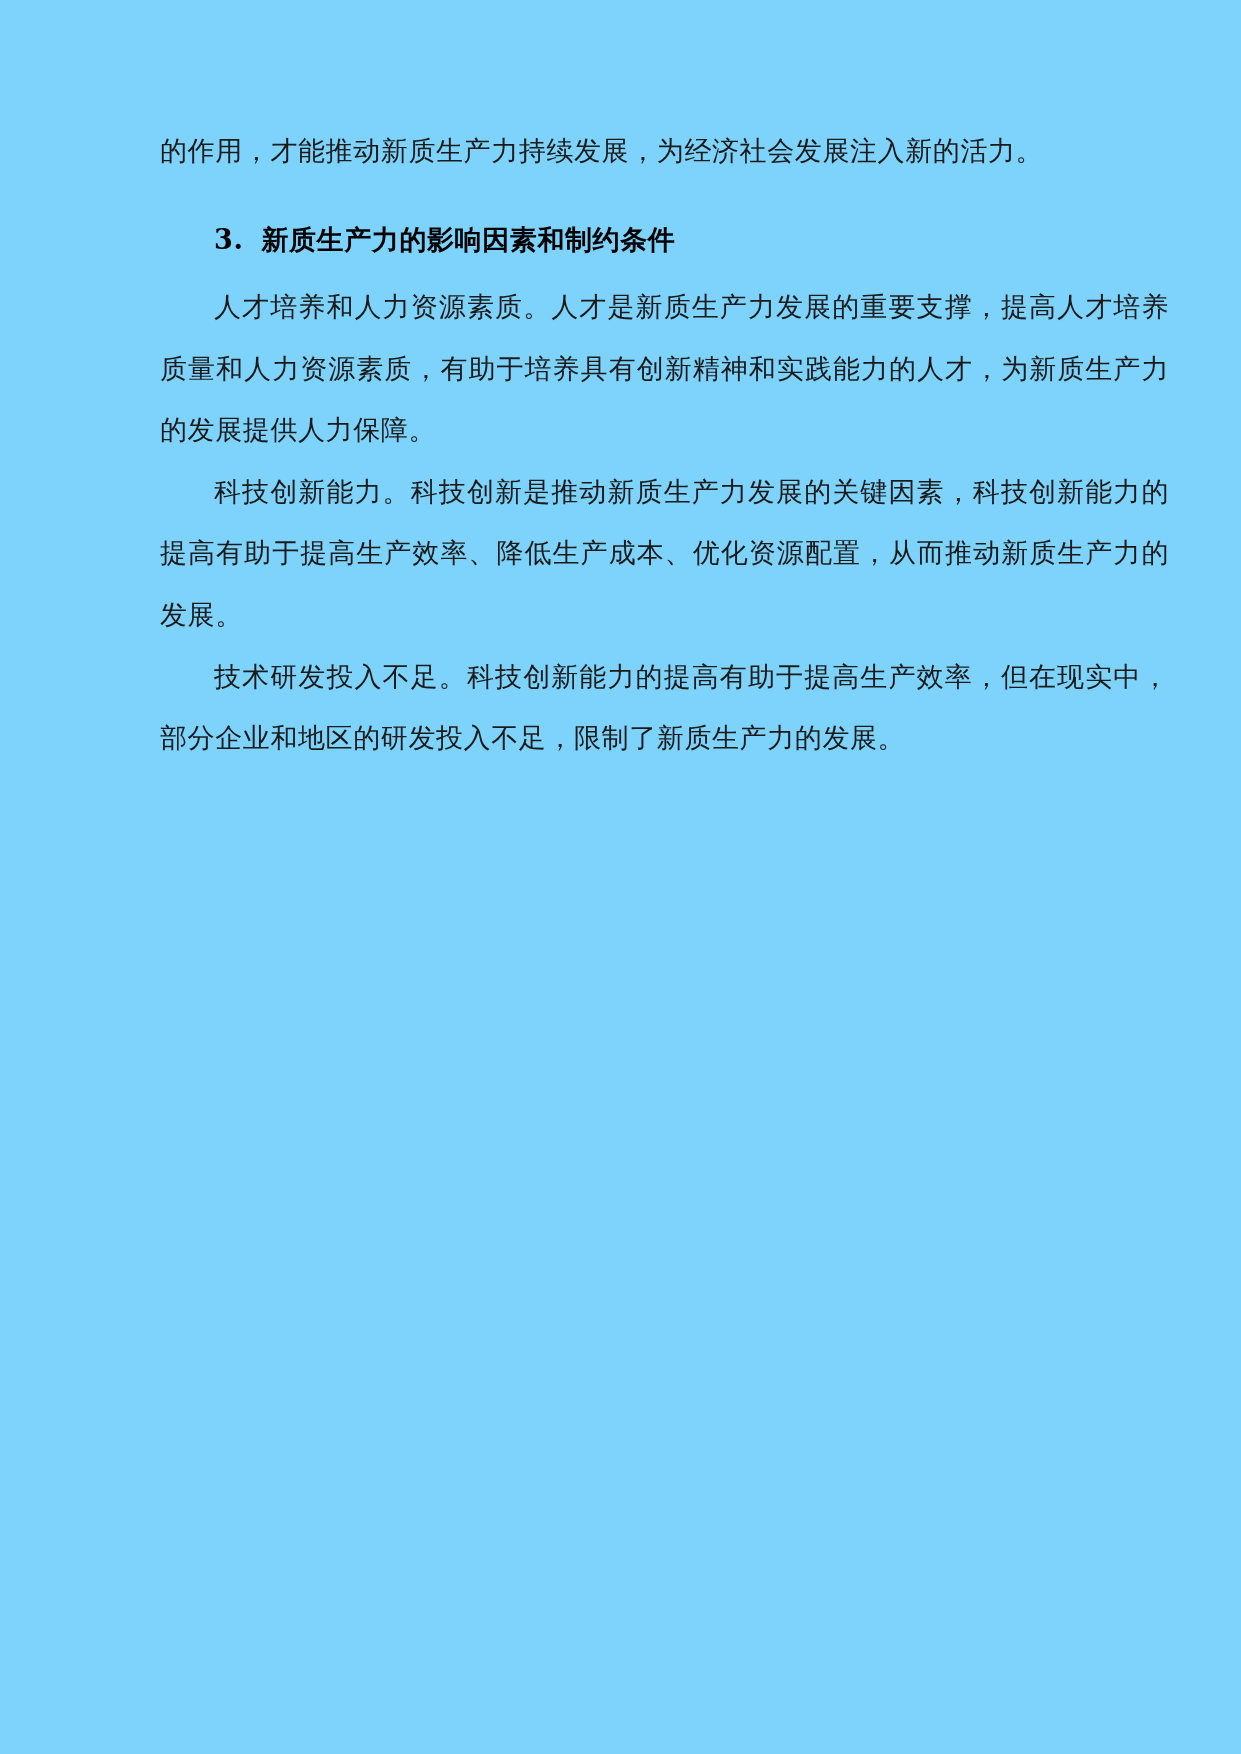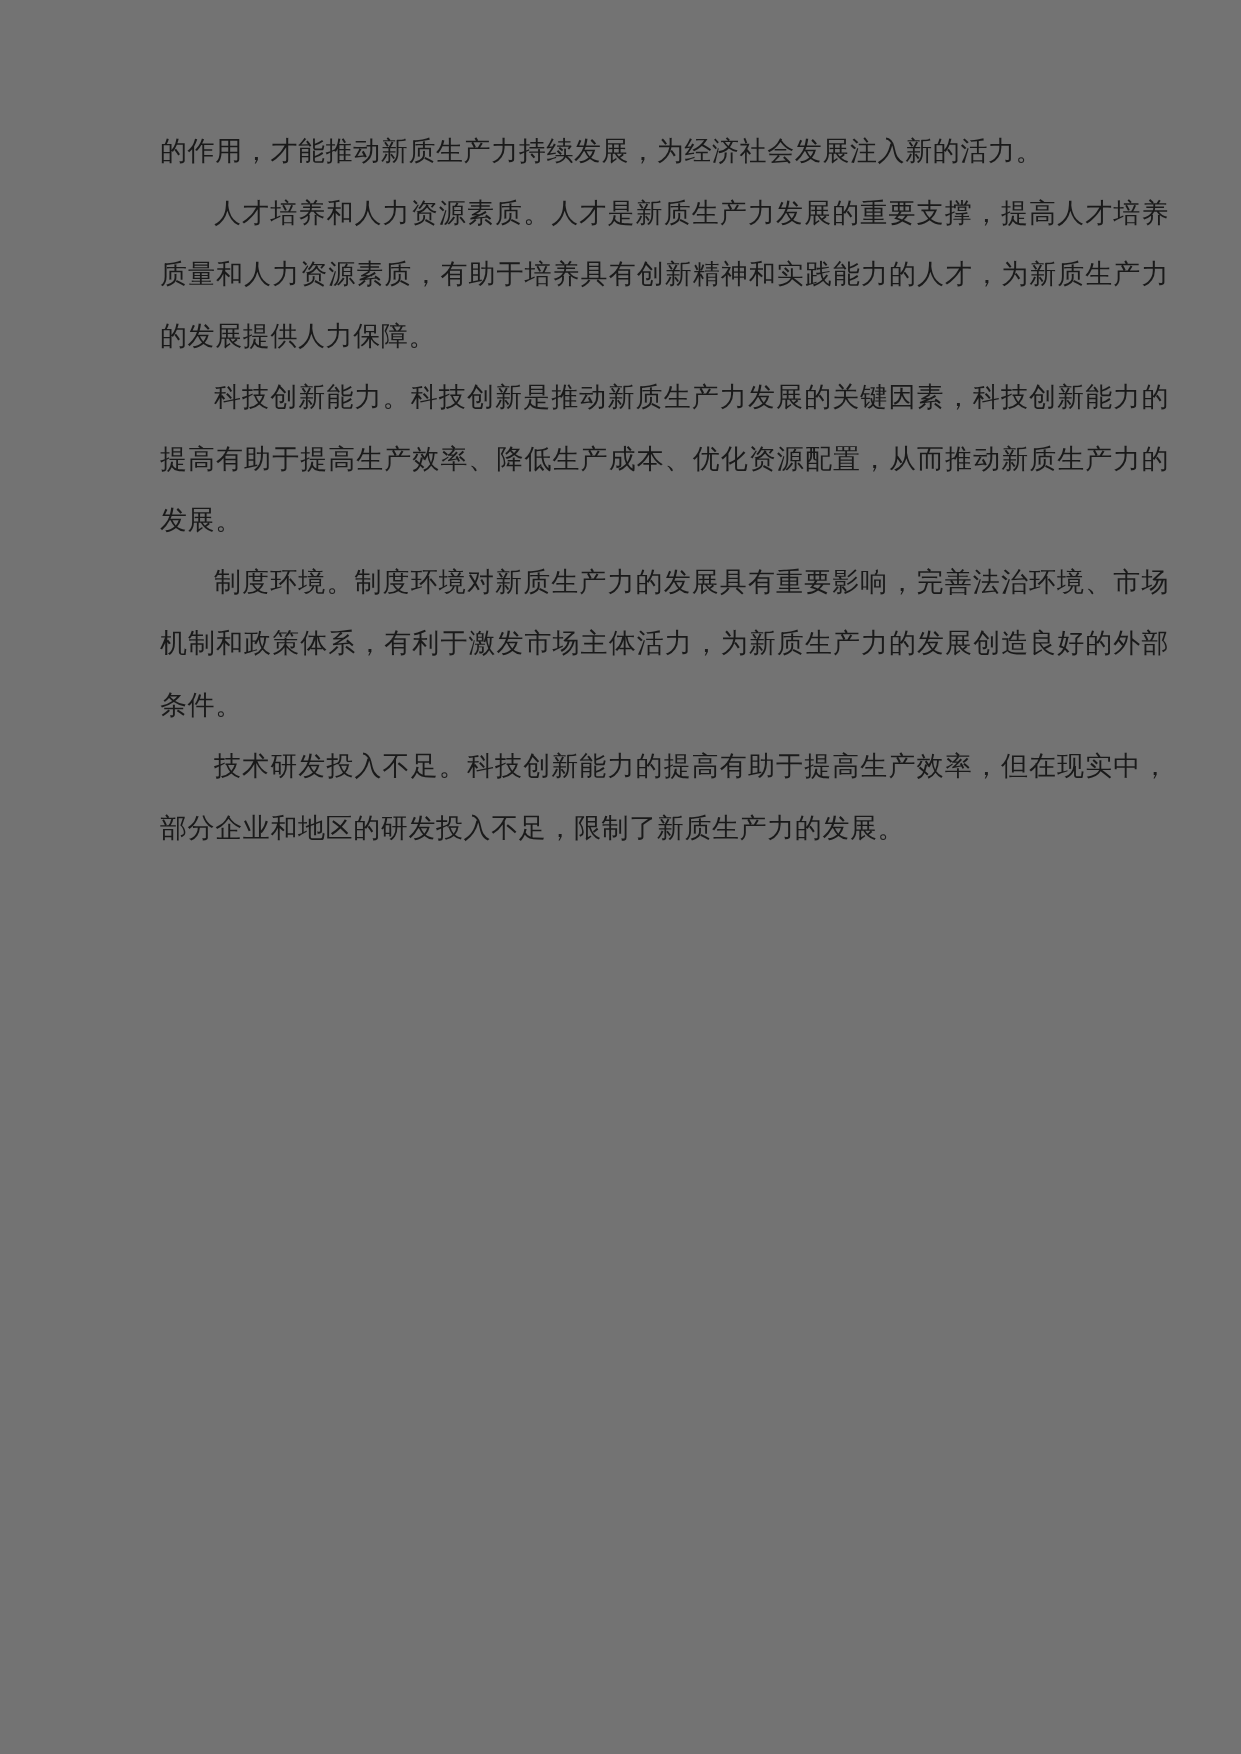--- a/index.html
+++ b/index.html
@@ -9,21 +9,21 @@
   }
   body {
     font-family: "DejaVu Serif", "Liberation Serif", serif;
     color: #000000;
   }
   .page {
     position: relative;
     width: 1241px;
     height: 1754px;
     margin: 0 auto;
-    background: #737373;
+    background: #7dd3fc;
     box-sizing: border-box;
     padding: 120px 72px 80px 160px;
   }
   .doc-body {
     width: 100%;
   }
   p.para {
     margin: 0;
     font-size: 27px;
     line-height: 2.28;
@@ -50,24 +50,26 @@
   }
 </style>
 </head>
 <body>
 
 <div class="page">
   <div class="doc-body">
 
     <p class="para cont">的作用，才能推动新质生产力持续发展，为经济社会发展注入新的活力。</p>
 
+    <h2 class="heading">
+      <span class="num">3.</span><span>新质生产力的影响因素和制约条件</span>
+    </h2>
 
     <p class="para">人才培养和人力资源素质。人才是新质生产力发展的重要支撑，提高人才培养质量和人力资源素质，有助于培养具有创新精神和实践能力的人才，为新质生产力的发展提供人力保障。</p>
 
     <p class="para">科技创新能力。科技创新是推动新质生产力发展的关键因素，科技创新能力的提高有助于提高生产效率、降低生产成本、优化资源配置，从而推动新质生产力的发展。</p>
 
-    <p class="para">制度环境。制度环境对新质生产力的发展具有重要影响，完善法治环境、市场机制和政策体系，有利于激发市场主体活力，为新质生产力的发展创造良好的外部条件。</p>
 
 
     <p class="para">技术研发投入不足。科技创新能力的提高有助于提高生产效率，但在现实中，部分企业和地区的研发投入不足，限制了新质生产力的发展。</p>
 
   </div>
 </div>
 
 </body></html>

